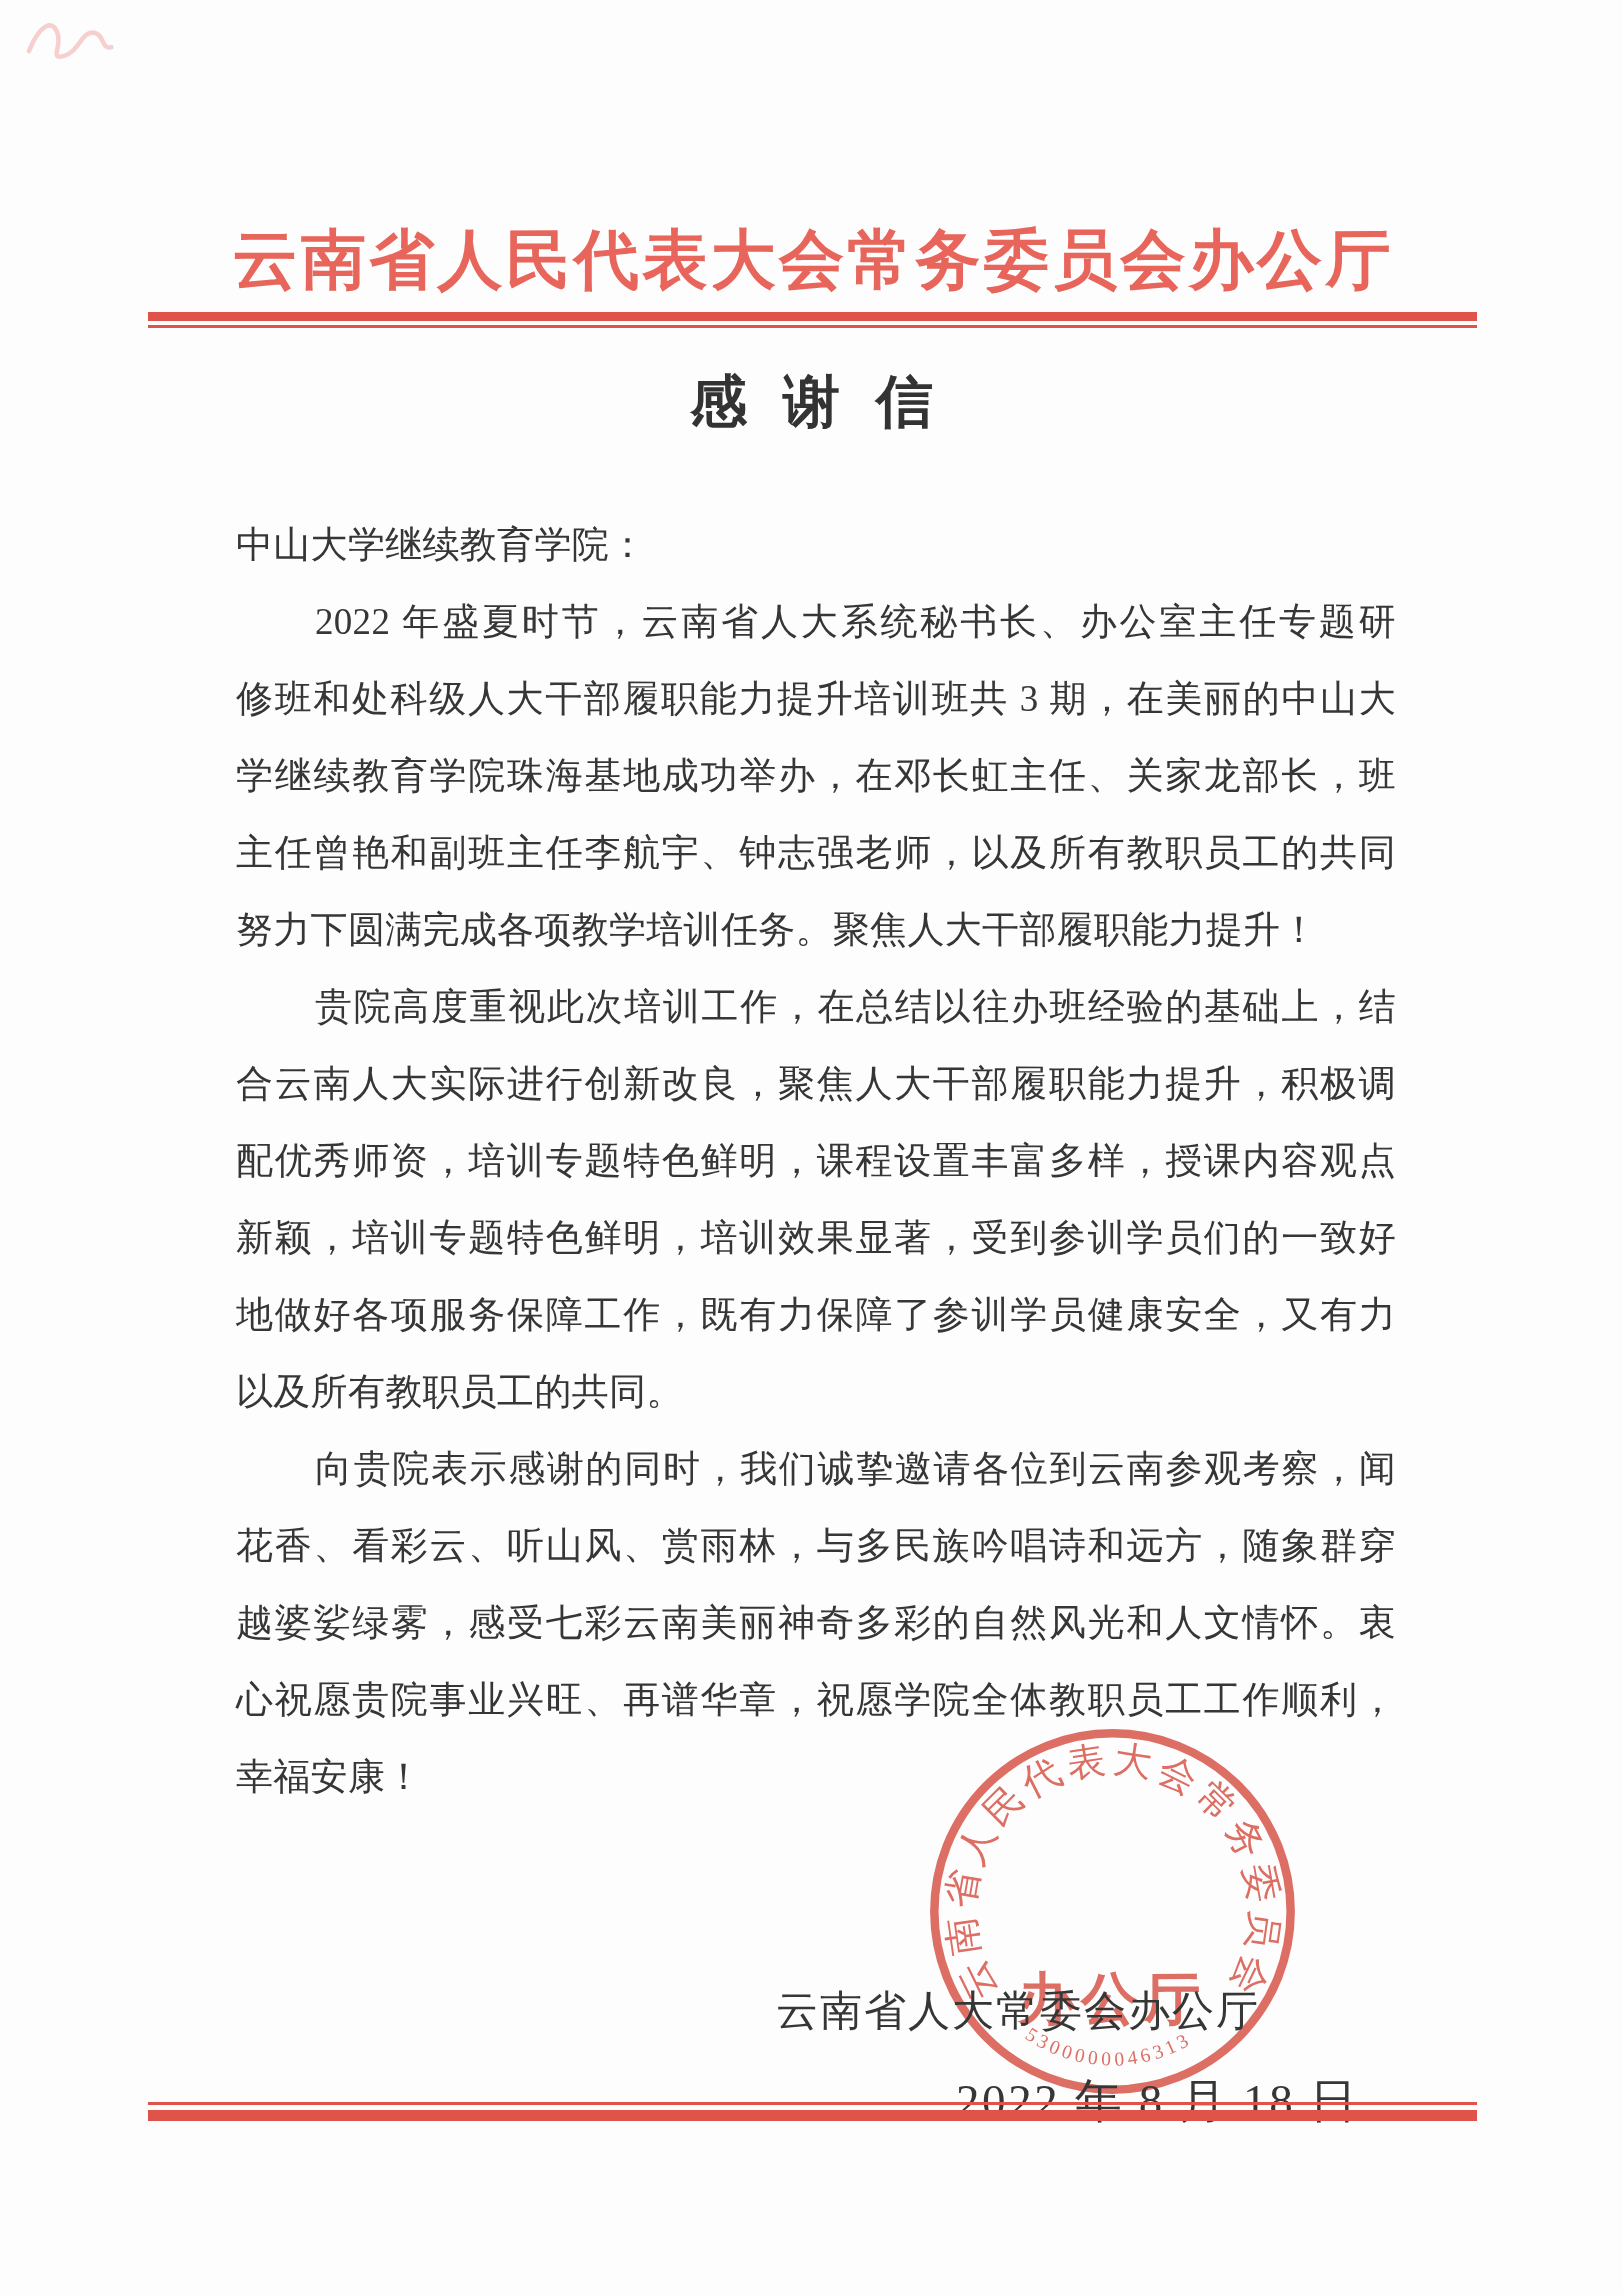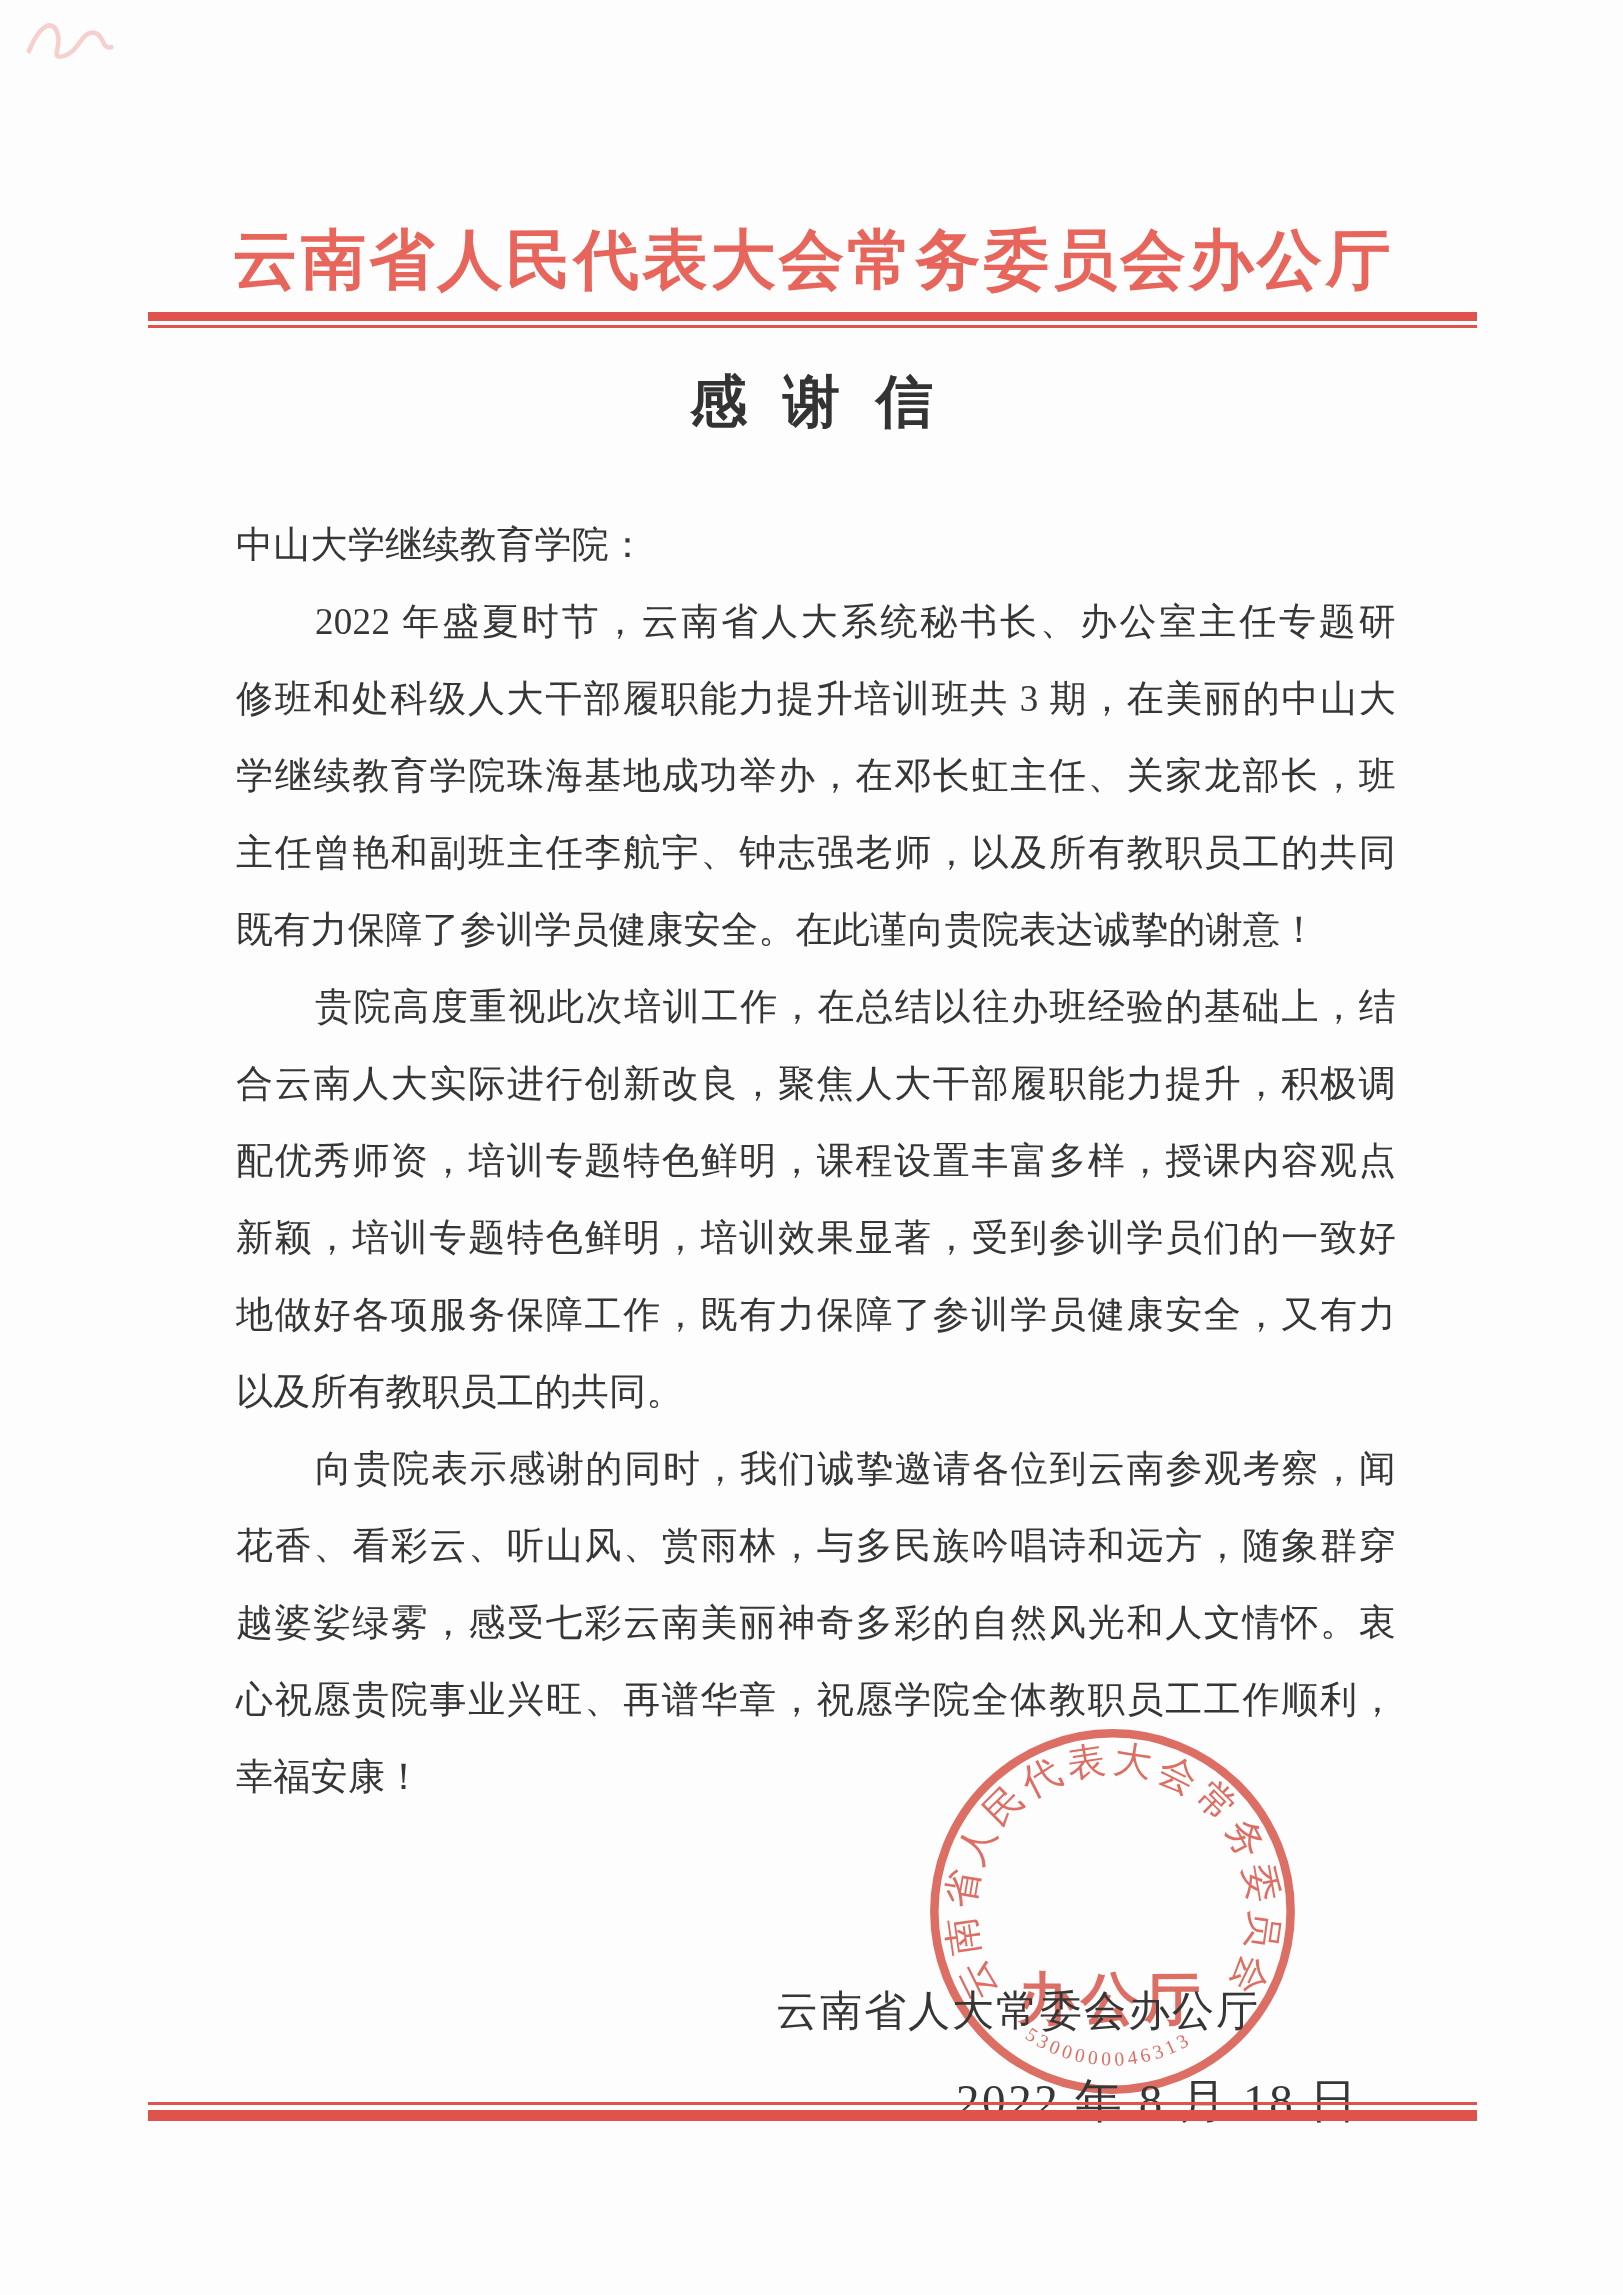--- a/index.html
+++ b/index.html
@@ -107,21 +107,21 @@
 
   <div class="letter-title">感谢信</div>
 
   <div class="body-block">
     <div class="body-line no-justify">中山大学继续教育学院：</div>
     <div id="paragraphs">
         <div class="body-line indent">2022 年盛夏时节，云南省人大系统秘书长、办公室主任专题研</div>
         <div class="body-line">修班和处科级人大干部履职能力提升培训班共 3 期，在美丽的中山大</div>
         <div class="body-line">学继续教育学院珠海基地成功举办，在邓长虹主任、关家龙部长，班</div>
         <div class="body-line">主任曾艳和副班主任李航宇、钟志强老师，以及所有教职员工的共同</div>
-        <div class="body-line no-justify">既有力保障了参训学员健康安全。在此谨向贵院表达诚挚的谢意！</div>
+        <div class="body-line no-justify">努力下圆满完成各项教学培训任务。聚焦人大干部履职能力提升！</div>
         <div class="body-line indent">贵院高度重视此次培训工作，在总结以往办班经验的基础上，结</div>
         <div class="body-line">合云南人大实际进行创新改良，聚焦人大干部履职能力提升，积极调</div>
         <div class="body-line">配优秀师资，培训专题特色鲜明，课程设置丰富多样，授课内容观点</div>
         <div class="body-line">新颖，培训专题特色鲜明，培训效果显著，受到参训学员们的一致好</div>
         <div class="body-line">地做好各项服务保障工作，既有力保障了参训学员健康安全，又有力</div>
         <div class="body-line no-justify">以及所有教职员工的共同。</div>
         <div class="body-line indent">向贵院表示感谢的同时，我们诚挚邀请各位到云南参观考察，闻</div>
         <div class="body-line">花香、看彩云、听山风、赏雨林，与多民族吟唱诗和远方，随象群穿</div>
         <div class="body-line">越婆娑绿雾，感受七彩云南美丽神奇多彩的自然风光和人文情怀。衷</div>
         <div class="body-line">心祝愿贵院事业兴旺、再谱华章，祝愿学院全体教职员工工作顺利，</div>

